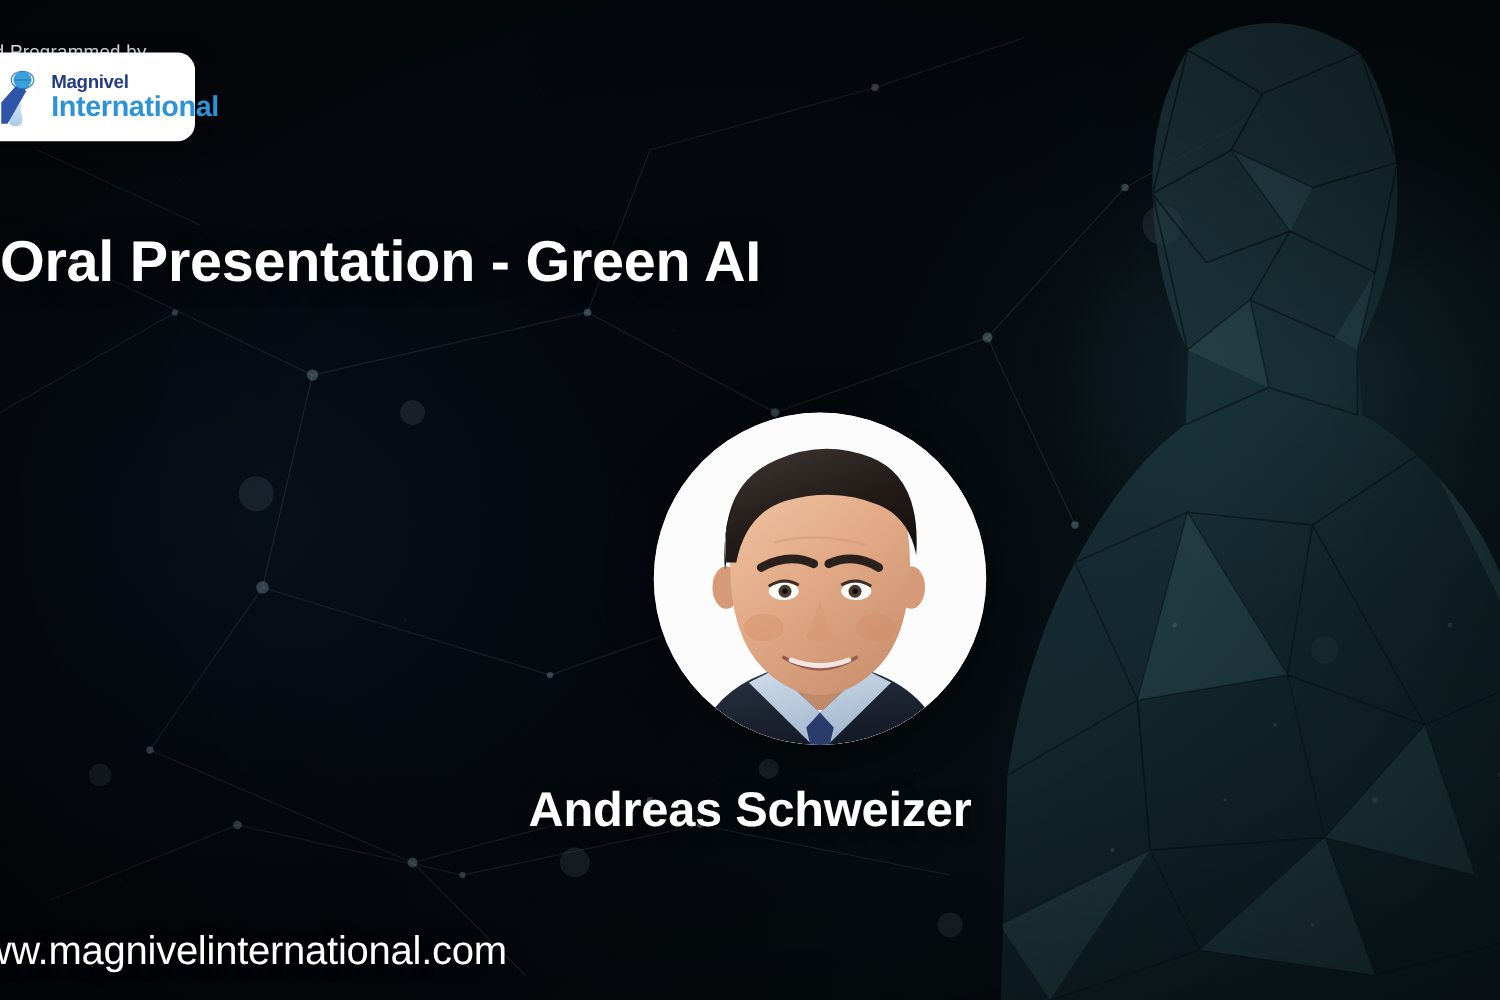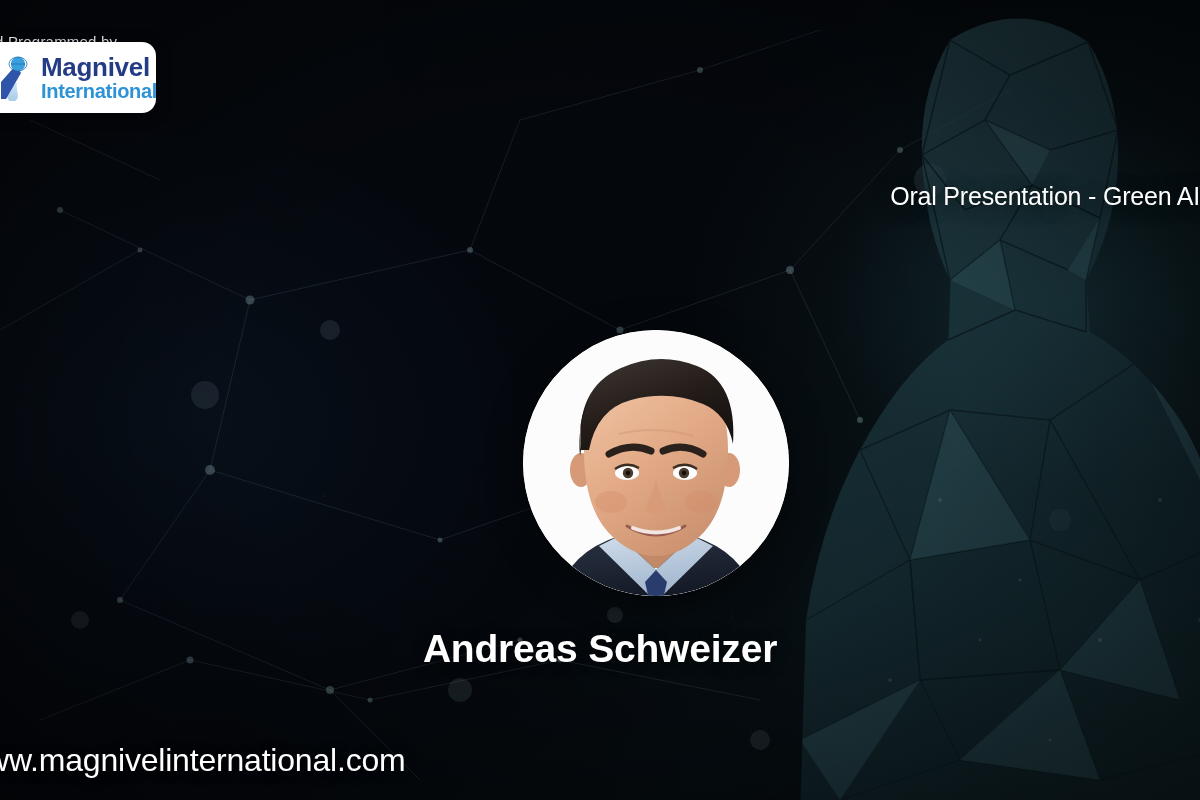--- a/index.html
+++ b/index.html
@@ -78,41 +78,41 @@
   .logo-mark {
     width:36px; height:46px;
     flex:0 0 36px;
     margin-right:7px;
     position:relative;
   }
   .logo-wordmark { line-height:1; }
   .logo-line1 {
     color:#243c86;
     font-weight:bold;
-    font-size:26px;
+    font-size:15px;
     letter-spacing:-0.3px;
     display:block;
   }
   .logo-line2 {
     color:#2d93d6;
     font-weight:bold;
-    font-size:20px;
+    font-size:23px;
     letter-spacing:-0.3px;
     display:block;
     margin-top:1px;
   }
 
   
   .title {
     position:absolute;
     left:0; right:0; top:182px;
-    text-align:right;
+    text-align:left;
     color:#ffffff;
-    font-size:25px;
-    font-weight:normal;
+    font-size:46px;
+    font-weight:bold;
     letter-spacing:-0.2px;
     text-shadow:0 2px 18px rgba(0,0,0,0.6);
   }
 
   
   .portrait {
     position:absolute;
     left:523px; top:330px;
     width:266px; height:266px;
     border-radius:50%;

